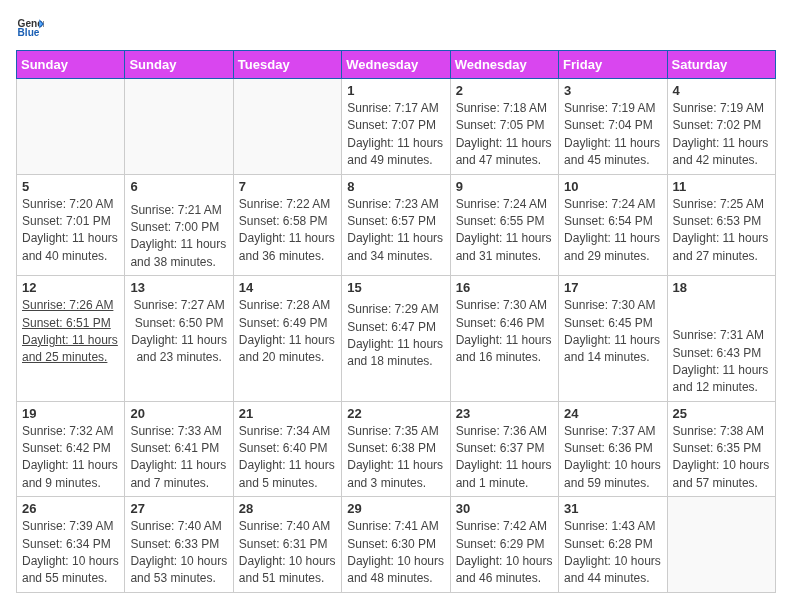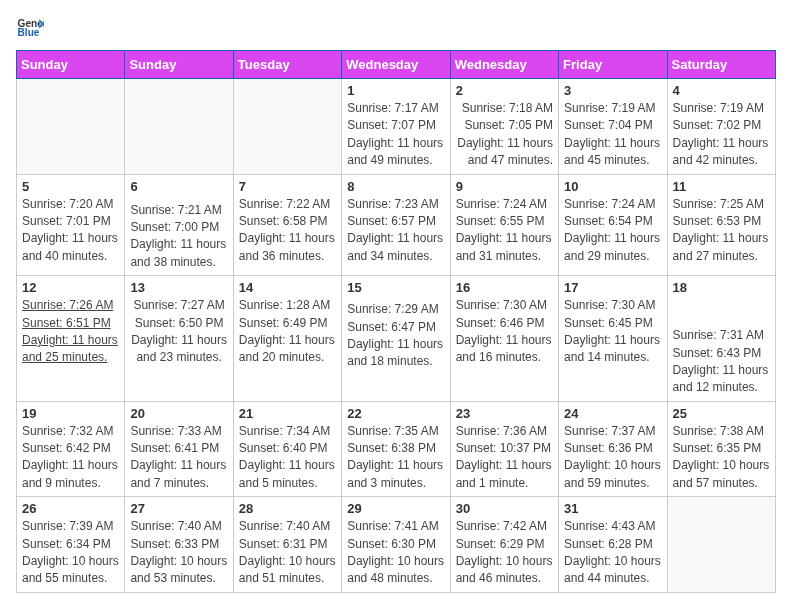--- a/index.html
+++ b/index.html
@@ -117,21 +117,21 @@
         <td class="empty-cell"></td>
         <td>
           <span class="day-number">1</span>
           <div class="day-info" style="white-space: pre-line;">Sunrise: 7:17 AM
 Sunset: 7:07 PM
 Daylight: 11 hours
 and 49 minutes.</div>
         </td>
         <td>
           <span class="day-number">2</span>
-          <div class="day-info" style="white-space: pre-line; text-align: right;">Sunrise: 7:18 AM
+          <div class="day-info" style="white-space: pre-line;">Sunrise: 7:18 AM
 Sunset: 7:05 PM
 Daylight: 11 hours
 and 47 minutes.</div>
         </td>
         <td>
           <span class="day-number">3</span>
           <div class="day-info" style="white-space: pre-line;">Sunrise: 7:19 AM
 Sunset: 7:04 PM
 Daylight: 11 hours
 and 45 minutes.</div>
@@ -205,21 +205,21 @@
         </td>
         <td>
           <span class="day-number">13</span>
           <div class="day-info" style="white-space: pre-line; text-align: center;">Sunrise: 7:27 AM
 Sunset: 6:50 PM
 Daylight: 11 hours
 and 23 minutes.</div>
         </td>
         <td>
           <span class="day-number">14</span>
-          <div class="day-info" style="white-space: pre-line;">Sunrise: 1:28 AM
+          <div class="day-info" style="white-space: pre-line;">Sunrise: 7:28 AM
 Sunset: 6:49 PM
 Daylight: 11 hours
 and 20 minutes.</div>
         </td>
         <td>
           <span class="day-number">15</span>
           <div class="day-info" style="white-space: pre-line; margin-top: 6px;">Sunrise: 7:29 AM
 Sunset: 6:47 PM
 Daylight: 11 hours
 and 18 minutes.</div>
@@ -271,21 +271,21 @@
         <td>
           <span class="day-number">22</span>
           <div class="day-info" style="white-space: pre-line;">Sunrise: 7:35 AM
 Sunset: 6:38 PM
 Daylight: 11 hours
 and 3 minutes.</div>
         </td>
         <td>
           <span class="day-number">23</span>
           <div class="day-info" style="white-space: pre-line;">Sunrise: 7:36 AM
-Sunset: 10:37 PM
+Sunset: 6:37 PM
 Daylight: 11 hours
 and 1 minute.</div>
         </td>
         <td>
           <span class="day-number">24</span>
           <div class="day-info" style="white-space: pre-line;">Sunrise: 7:37 AM
 Sunset: 6:36 PM
 Daylight: 10 hours
 and 59 minutes.</div>
         </td>
@@ -328,21 +328,21 @@
         </td>
         <td>
           <span class="day-number">30</span>
           <div class="day-info" style="white-space: pre-line;">Sunrise: 7:42 AM
 Sunset: 6:29 PM
 Daylight: 10 hours
 and 46 minutes.</div>
         </td>
         <td>
           <span class="day-number">31</span>
-          <div class="day-info" style="white-space: pre-line;">Sunrise: 4:43 AM
+          <div class="day-info" style="white-space: pre-line;">Sunrise: 1:43 AM
 Sunset: 6:28 PM
 Daylight: 10 hours
 and 44 minutes.</div>
         </td>
         <td class="empty-cell"></td>
       </tr>
     </tbody>
 </table>
 
 </body></html>

